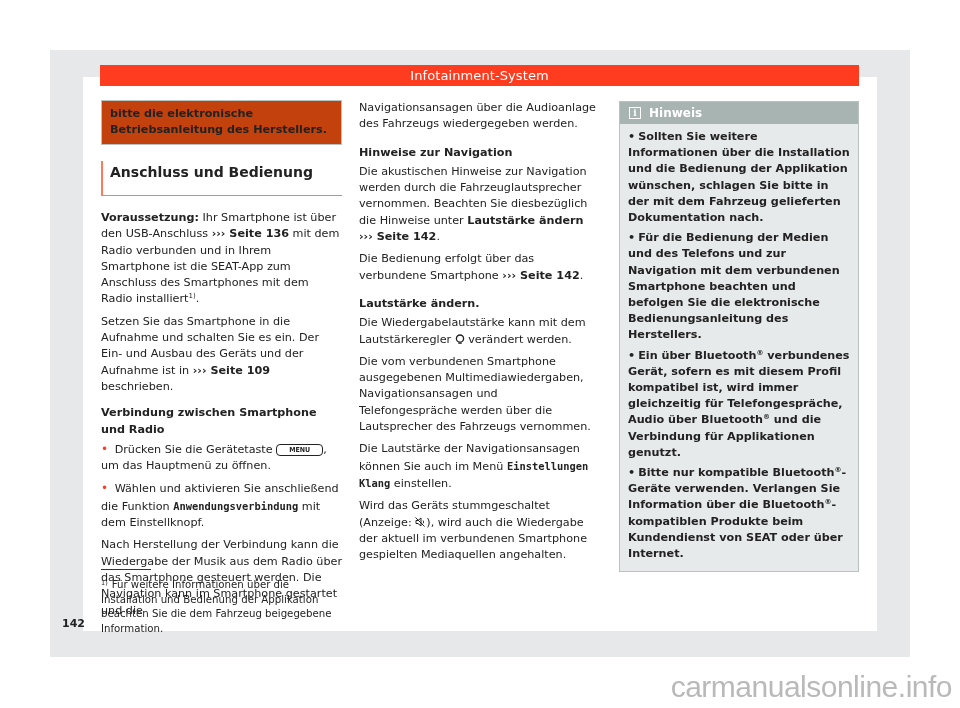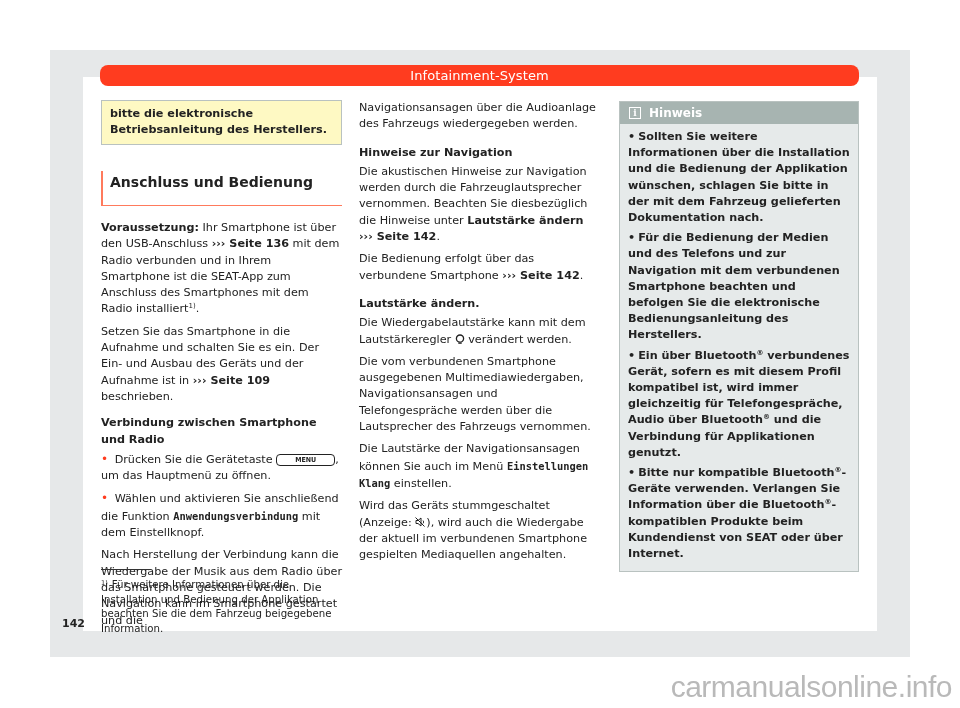--- a/index.html
+++ b/index.html
@@ -12,53 +12,52 @@
   }
   .page {
     position: absolute; left: 83px; top: 77px; width: 794px; height: 554px;
     background: #ffffff;
   }
   .header-bar {
     position: absolute; left: 100px; top: 65px; width: 759px; height: 21px;
     background: #ff3c1f;
     color: #ffffff; font-size: 13px; text-align: center; line-height: 21px;
     letter-spacing: 0.1px;
-    border-radius: 8px;
   }
 
   .col { position: absolute; font-size: 11.2px; line-height: 16.3px; color: #222; }
   .col p { margin-bottom: 6px; }
   .col1 { left: 101px; top: 100px; width: 241px; }
   .col2 { left: 359px; top: 100px; width: 240px; }
   .col3 { left: 619px; top: 101px; width: 240px; }
 
   .note-box {
-    background: #fef9c3; border: 1px solid #b9c2c0;
+    background: #c2410c; border: 1px solid #b9c2c0;
     padding: 5px 12px 6px 8px; font-weight: bold; font-size: 11.2px; line-height: 16px;
-    margin-bottom: 26px;
+    margin-bottom: 16px;
   }
 
   .section-title {
     position: relative; font-weight: bold; font-size: 14px; line-height: 18px;
     padding: 2px 0 14px 9px; margin-bottom: 14px;
     border-bottom: 1.5px solid #ff7a5c;
   }
   .section-title::before {
     content: ""; position: absolute; left: 0; top: 0; bottom: 0; width: 1.5px; background: #ff7a5c;
   }
 
   .b { font-weight: bold; }
   .mono { font-family: "DejaVu Sans Mono", "Liberation Mono", monospace; font-weight: bold; font-size: 10.4px; }
   .sub-h { font-weight: bold; margin-bottom: 3px !important; }
   .bullet { color: #ff3c1f; font-size: 12px; margin-right: 3px; }
   sup { font-size: 7px; vertical-align: top; line-height: 10px; }
 
   .menu-key {
     display: inline-block; border: 1.5px solid #222; border-radius: 4px;
-    font-size: 7px; font-weight: bold; line-height: 10px; padding: 0 18px; vertical-align: 1px;
+    font-size: 7px; font-weight: bold; line-height: 10px; padding: 0 12px; vertical-align: 1px;
     font-family: "DejaVu Sans Condensed", "DejaVu Sans", sans-serif;
   }
   .knob-icon { display: inline-block; width: 10px; height: 10px; vertical-align: -1px; }
   .mute-icon { display: inline-block; width: 11px; height: 10px; vertical-align: -1px; }
 
   .hinweis {
     background: #e6eaea; border: 1px solid #b9c2c0;
   }
   .hinweis-head {
     background: #a7b4b1; color: #ffffff; font-weight: bold; font-size: 12px;

